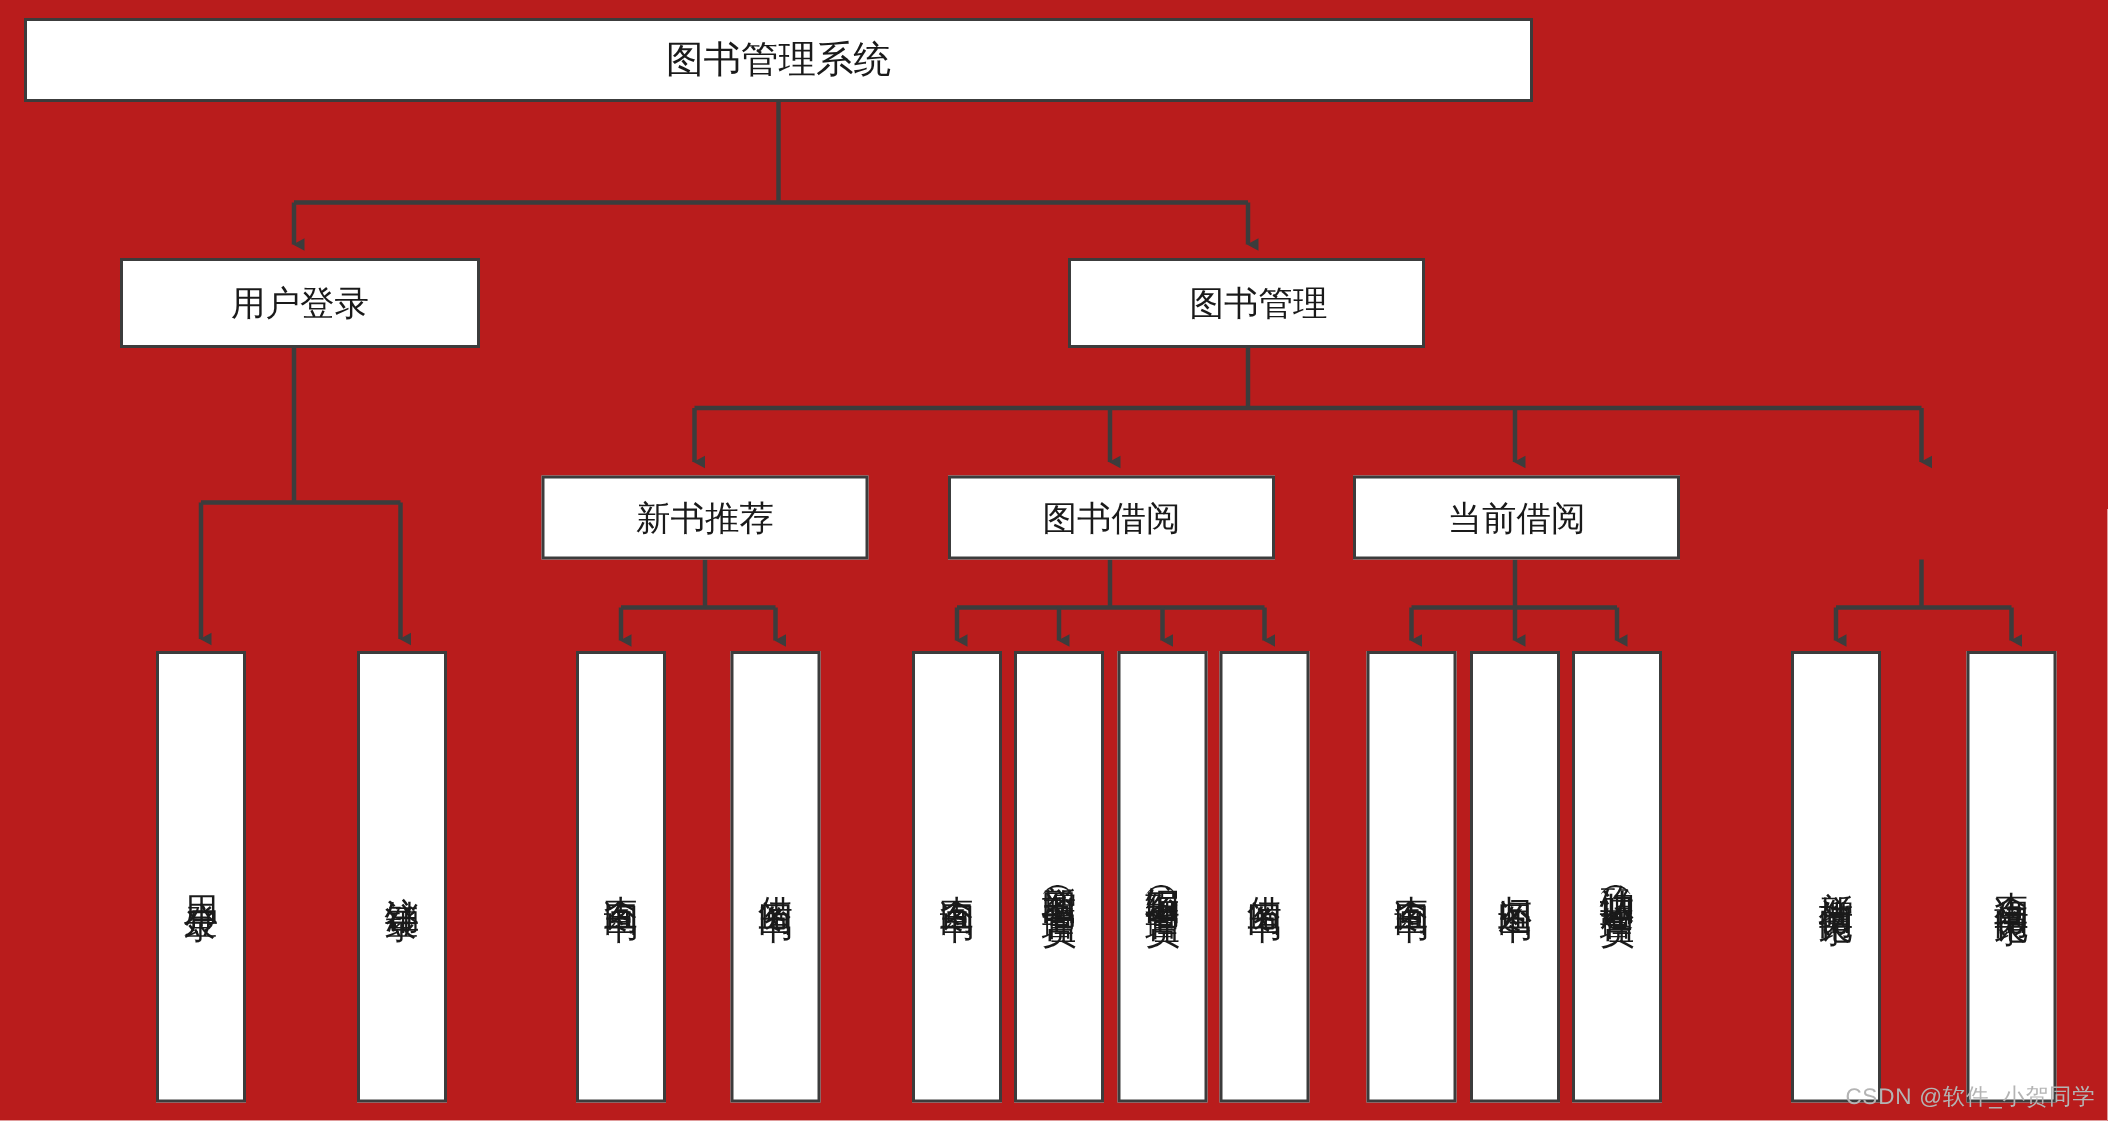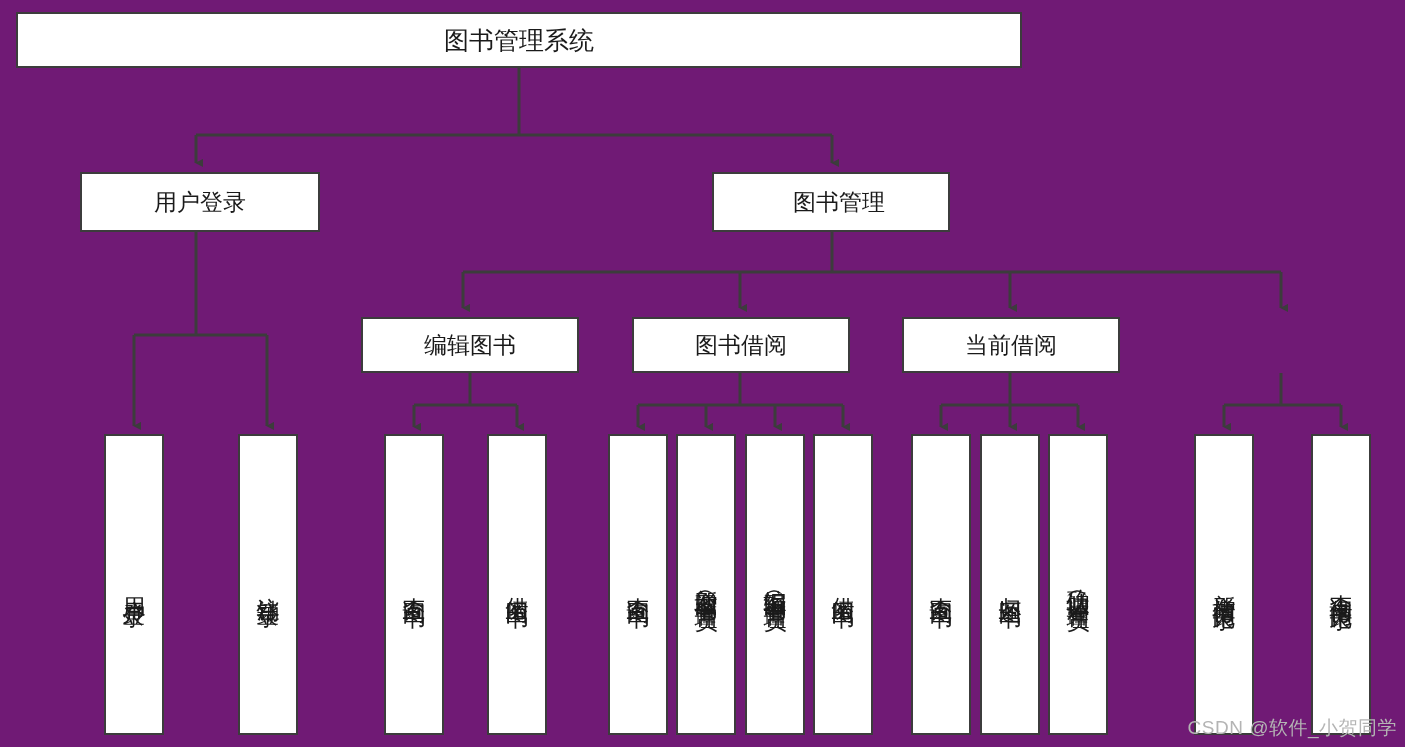--- a/index.html
+++ b/index.html
@@ -5,21 +5,21 @@
 <style>
   html, body {
     margin: 0;
     padding: 0;
     background: #ffffff;
   }
   #canvas {
     position: relative;
     width: 1405px;
     height: 747px;
-    background: #701a75;
+    background: #b91c1c;
     font-family: "Liberation Sans", "DejaVu Sans", sans-serif;
     overflow: hidden;
   }
   #wires {
     position: absolute;
     left: 0;
     top: 0;
     width: 1405px;
     height: 747px;
     pointer-events: none;
@@ -54,21 +54,21 @@
     text-orientation: upright;
     letter-spacing: 3px;
     line-height: 1.0;
     white-space: nowrap;
     max-height: 272px;
   }
   #watermark {
     position: absolute;
     right: 8px;
     bottom: 6px;
-    font-size: 19px;
+    font-size: 15px;
     color: #b4b4b4;
     letter-spacing: 0.5px;
     white-space: nowrap;
     font-family: "Liberation Sans", "DejaVu Sans", sans-serif;
   }
 </style>
 </head>
 <body>
 
 <div id="canvas">
@@ -129,21 +129,21 @@
   </div>
 
   <div class="node branch" style="left:80px; top:172px; width:240px; height:60px;">
     <span class="label">用户登录</span>
   </div>
   <div class="node branch" style="left:712px; top:172px; width:238px; height:60px;padding-left:16px;">
     <span class="label">图书管理</span>
   </div>
 
   <div class="node branch" style="left:361px; top:317px; width:218px; height:56px;">
-    <span class="label">编辑图书</span>
+    <span class="label">新书推荐</span>
   </div>
   <div class="node branch" style="left:632px; top:317px; width:218px; height:56px;">
     <span class="label">图书借阅</span>
   </div>
   <div class="node branch" style="left:902px; top:317px; width:218px; height:56px;">
     <span class="label">当前借阅</span>
   </div>
 
   <div class="node leaf" style="left:104px; top:434px; width:60px; height:301px;">
     <span class="label">用户登录</span>

